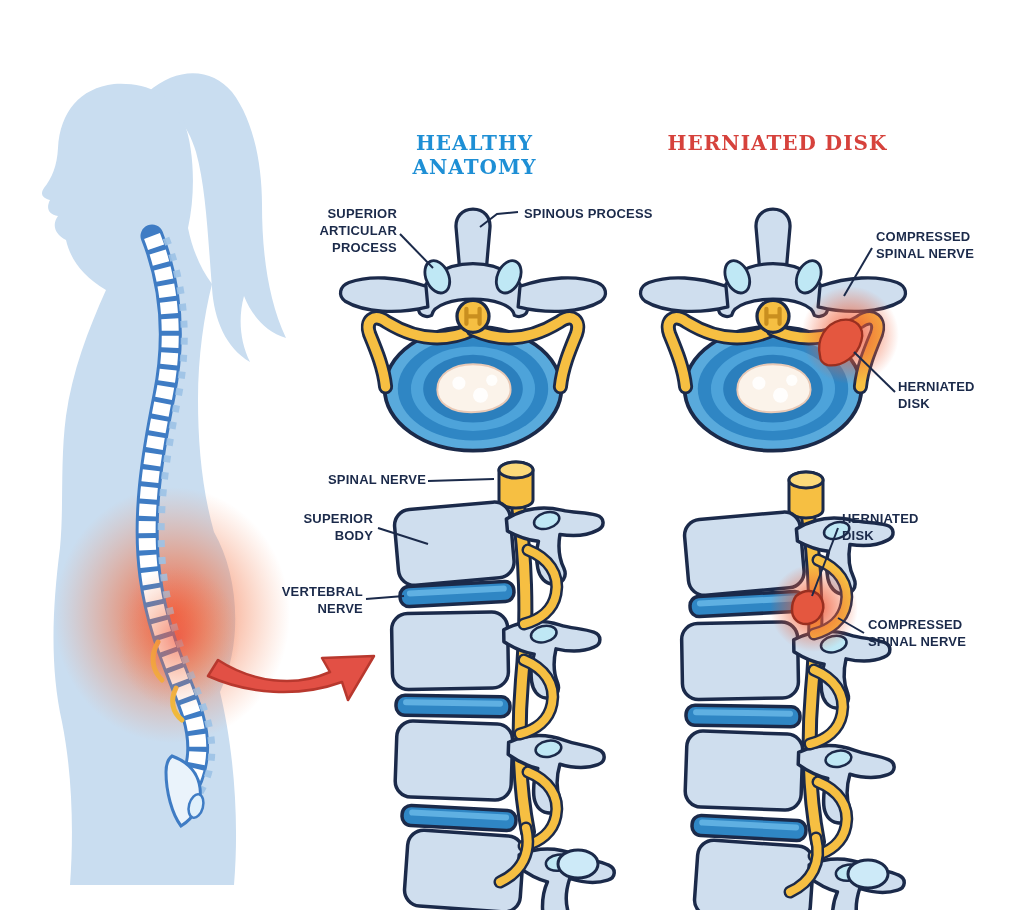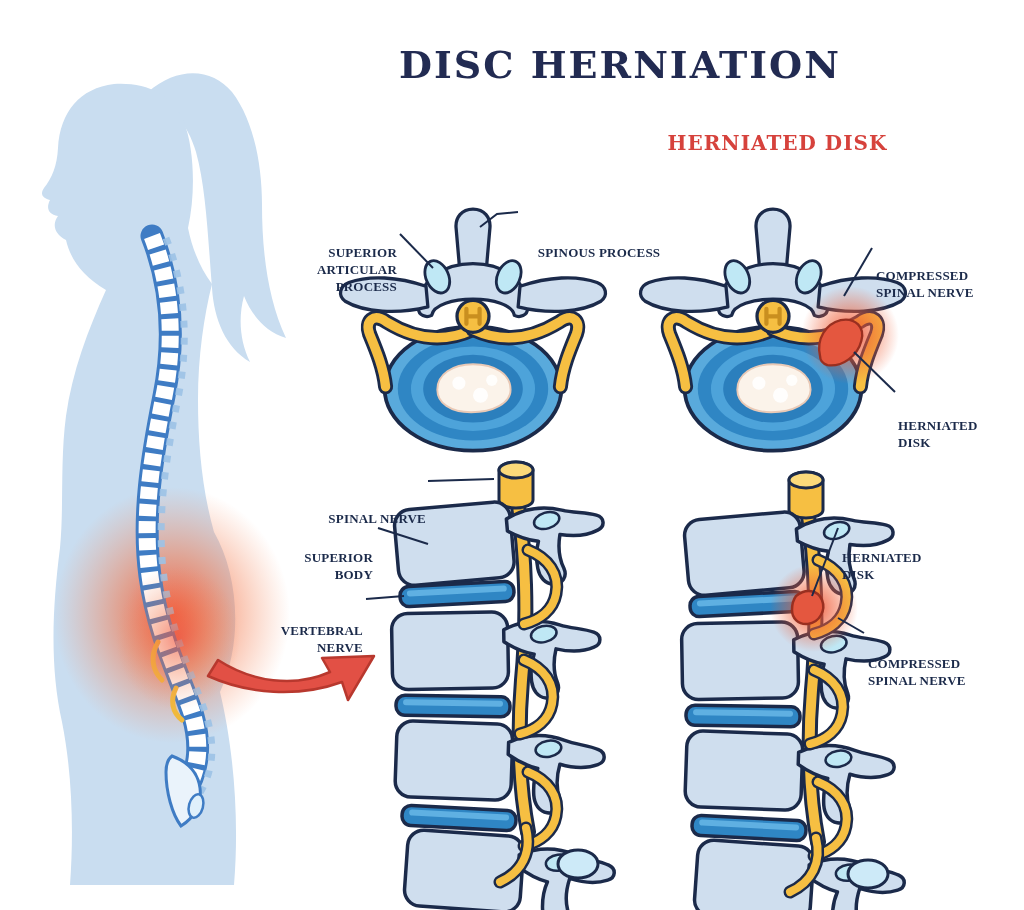--- a/index.html
+++ b/index.html
@@ -1,20 +1,20 @@
 <!DOCTYPE html>
 <html><head>
 <meta charset="utf-8">
 <style>
   html,body{margin:0;padding:0;background:#fff;}
   .stage{position:relative;width:1024px;height:910px;background:#ffffff;overflow:hidden;
          font-family:"Liberation Sans",sans-serif;}
   .art{position:absolute;left:0;top:0;}
   .label{position:absolute;font-weight:700;font-size:13px;line-height:1.3;
-         color:#1b2a4a;letter-spacing:.2px;font-family:Liberation Serif, serif;margin-top:39px;}
+         color:#1b2a4a;letter-spacing:.2px;font-family:Liberation Sans, sans-serif;}
   .ta-r{text-align:right;}
   .title{position:absolute;left:240px;top:42px;width:760px;text-align:center;
          font-family:"DejaVu Serif",serif;font-size:38px;font-weight:700;
          letter-spacing:2px;color:#222b52;}
   .subhead{position:absolute;top:131px;font-family:"DejaVu Serif",serif;
            font-size:20px;font-weight:700;letter-spacing:1px;text-align:center;}
   .subhead.healthy{left:352px;width:245px;color:#1e8fd5;}
   .subhead.herniated{left:660px;width:235px;color:#d6423c;}
 </style>
 </head>
@@ -161,27 +161,27 @@
       <path d="M872,248 L844,296"></path>
       <path d="M895,392 L854,352"></path>
       <path d="M428,481 L494,479"></path>
       <path d="M378,528 L428,544"></path>
       <path d="M366,599 L404,596"></path>
       <path d="M838,528 L812,596"></path>
       <path d="M864,633 L838,618"></path>
     </g>
   </svg>
 
-  <div class="title">DISC HERNIATION</div>
 
+  <div class="subhead healthy">HEALTHY ANATOMY</div>
   <div class="subhead herniated">HERNIATED DISK</div>
 
   <div class="label ta-r" style="left:295px;top:206px;width:102px;">SUPERIOR ARTICULAR PROCESS</div>
 
-  <div class="label" style="left:524px;top:206px;width:150px;text-align:center;">SPINOUS PROCESS</div>
+  <div class="label" style="left:524px;top:206px;width:150px;">SPINOUS PROCESS</div>
 
   <div class="label" style="left:876px;top:229px;width:112px;">COMPRESSED SPINAL NERVE</div>
 
   <div class="label" style="left:898px;top:379px;width:95px;">HERNIATED DISK</div>
 
   <div class="label ta-r" style="left:328px;top:472px;width:98px;">SPINAL NERVE</div>
 
   <div class="label ta-r" style="left:277px;top:511px;width:96px;">SUPERIOR BODY</div>
 
   <div class="label ta-r" style="left:267px;top:584px;width:96px;">VERTEBRAL NERVE</div>

